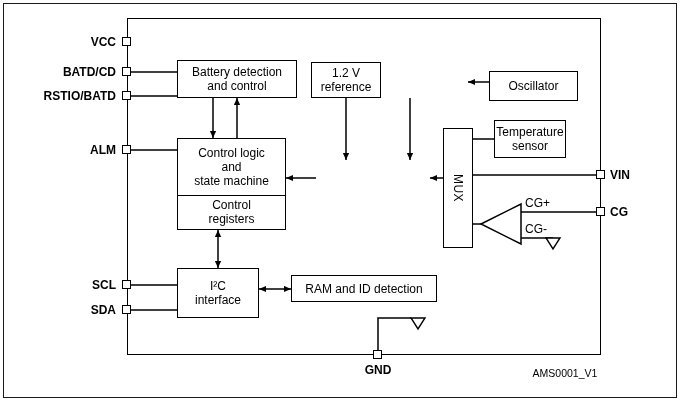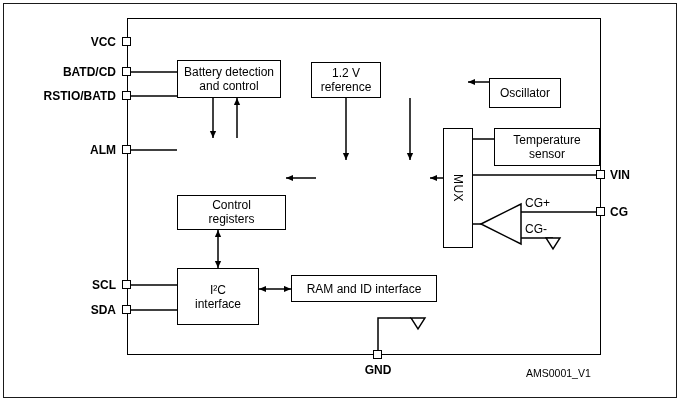--- a/index.html
+++ b/index.html
@@ -23,21 +23,21 @@
   }
   .block span { display:block; white-space:nowrap; }
   .mux-text { transform:rotate(90deg); letter-spacing:0.5px; }
   .pin {
     position:absolute; width:9px; height:9px; background:#fff;
     border:1.5px solid #000; box-sizing:border-box;
   }
   .pin-label { position:absolute; font-size:12px; font-weight:bold; line-height:14px; white-space:nowrap; }
   .pin-label.left { left:6px; width:110px; text-align:right; }
   .sig-label { position:absolute; font-size:12px; line-height:13px; white-space:nowrap; }
-  .footer-id { position:absolute; left:526px; top:367px; width:106px; text-align:left; font-size:10.5px; }
+  .footer-id { position:absolute; left:512px; top:367px; width:106px; text-align:center; font-size:10.5px; }
 </style>
 </head>
 <body>
 
 <div class="stage">
 
   <div class="frame"></div>
   <div class="chip"></div>
 
   <svg class="wires" width="680" height="401" viewBox="0 0 680 401">
@@ -70,58 +70,63 @@
       <line x1="218" y1="230" x2="218" y2="268" marker-start="url(#arrow)" marker-end="url(#arrow)"></line>
       <line x1="259" y1="289" x2="291" y2="289" marker-start="url(#arrow)" marker-end="url(#arrow)"></line>
     </g>
 
     <polygon points="481,224 521,204 521,244" fill="#fff" stroke="#000" stroke-width="1.5"></polygon>
 
     <polygon points="411,318 425,318 418,329" fill="#fff" stroke="#000" stroke-width="1.4"></polygon>
     <polygon points="546,238 560,238 553,249" fill="#fff" stroke="#000" stroke-width="1.4"></polygon>
   </svg>
 
-  <div class="block" style="left:177px; top:60px; width:104px; height:38px;">
+  <div class="block" style="left:177px; top:60px; width:120px; height:38px;">
     <span>Battery detection</span>
     <span>and control</span>
   </div>
 
   <div class="block" style="left:311px; top:62px; width:70px; height:36px;text-align:right;">
     <span>1.2 V</span>
     <span>reference</span>
   </div>
 
 
-  <div class="block" style="left:489px; top:78px; width:72px; height:30px;">
+  <div class="block" style="left:489px; top:71px; width:89px; height:30px;">
     <span>Oscillator</span>
   </div>
 
+  <div class="block" style="left:177px; top:138px; width:109px; height:58px;">
+    <span>Control logic</span>
+    <span>and</span>
+    <span>state machine</span>
+  </div>
 
   <div class="block" style="left:177px; top:194.5px; width:109px; height:35.5px;">
     <span>Control</span>
     <span>registers</span>
   </div>
 
 
   <div class="block" style="left:443px; top:128px; width:30px; height:120px;">
     <span class="mux-text">MUX</span>
   </div>
 
-  <div class="block" style="left:494px; top:128px; width:106px; height:38px;">
+  <div class="block" style="left:494px; top:120px; width:72px; height:38px;">
     <span>Temperature</span>
     <span>sensor</span>
   </div>
 
-  <div class="block" style="left:177px; top:268px; width:82px; height:57px;">
+  <div class="block" style="left:177px; top:268px; width:82px; height:50px;">
     <span>I²C</span>
     <span>interface</span>
   </div>
 
   <div class="block" style="left:291px; top:275px; width:146px; height:27px;">
-    <span>RAM and ID interface</span>
+    <span>RAM and ID detection</span>
   </div>
 
   <div class="pin" style="left:122px; top:37px;"></div>
   <div class="pin" style="left:122px; top:67px;"></div>
   <div class="pin" style="left:122px; top:91px;"></div>
   <div class="pin" style="left:122px; top:145px;"></div>
   <div class="pin" style="left:122px; top:280px;"></div>
   <div class="pin" style="left:122px; top:305px;"></div>
   <div class="pin" style="left:596px; top:170px;"></div>
   <div class="pin" style="left:596px; top:207px;"></div>

